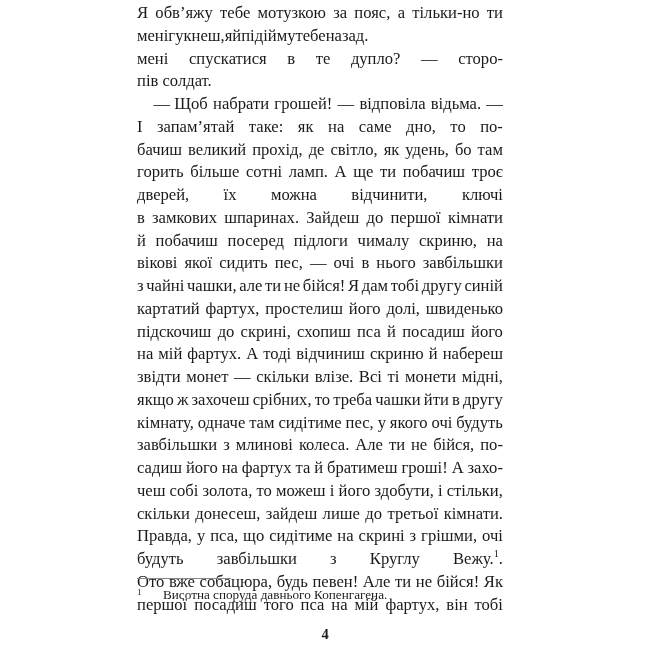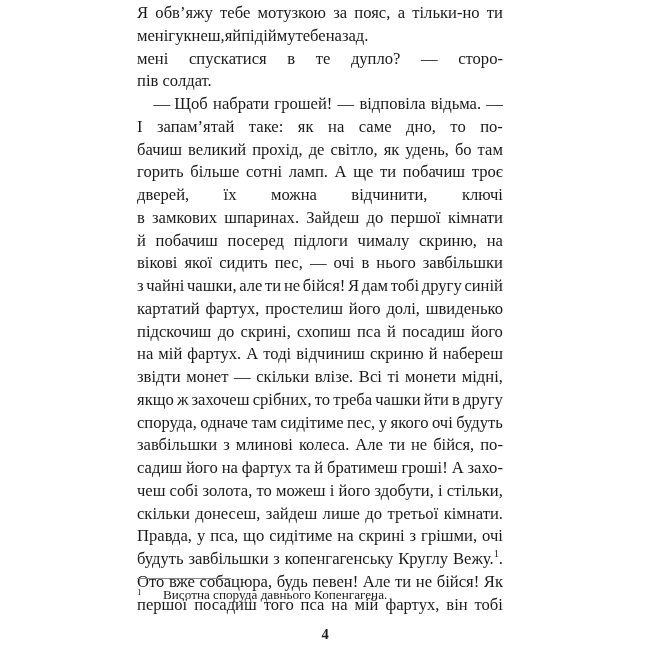--- a/index.html
+++ b/index.html
@@ -105,27 +105,27 @@
       <div class="jline"><span>дверей,</span><span>їх</span><span>можна</span><span>відчинити,</span><span>ключі</span></div>
       <div class="jline"><span>в</span><span>замкових</span><span>шпаринах.</span><span>Зайдеш</span><span>до</span><span>першої</span><span>кімнати</span></div>
       <div class="jline"><span>й</span><span>побачиш</span><span>посеред</span><span>підлоги</span><span>чималу</span><span>скриню,</span><span>на</span></div>
       <div class="jline"><span>вікові</span><span>якої</span><span>сидить</span><span>пес,</span><span>—</span><span>очі</span><span>в</span><span>нього</span><span>завбільшки</span></div>
       <div class="jline"><span>з</span><span>чайні</span><span>чашки,</span><span>але</span><span>ти</span><span>не</span><span>бійся!</span><span>Я</span><span>дам</span><span>тобі</span><span>другу</span><span>синій</span></div>
       <div class="jline"><span>картатий</span><span>фартух,</span><span>простелиш</span><span>його</span><span>долі,</span><span>швиденько</span></div>
       <div class="jline"><span>підскочиш</span><span>до</span><span>скрині,</span><span>схопиш</span><span>пса</span><span>й</span><span>посадиш</span><span>його</span></div>
       <div class="jline"><span>на</span><span>мій</span><span>фартух.</span><span>А</span><span>тоді</span><span>відчиниш</span><span>скриню</span><span>й</span><span>набереш</span></div>
       <div class="jline"><span>звідти</span><span>монет</span><span>—</span><span>скільки</span><span>влізе.</span><span>Всі</span><span>ті</span><span>монети</span><span>мідні,</span></div>
       <div class="jline"><span>якщо</span><span>ж</span><span>захочеш</span><span>срібних,</span><span>то</span><span>треба</span><span>чашки</span><span>йти</span><span>в</span><span>другу</span></div>
-      <div class="jline"><span>споруда,</span><span>одначе</span><span>там</span><span>сидітиме</span><span>пес,</span><span>у</span><span>якого</span><span>очі</span><span>будуть</span></div>
+      <div class="jline"><span>кімнату,</span><span>одначе</span><span>там</span><span>сидітиме</span><span>пес,</span><span>у</span><span>якого</span><span>очі</span><span>будуть</span></div>
       <div class="jline"><span>завбільшки</span><span>з</span><span>млинові</span><span>колеса.</span><span>Але</span><span>ти</span><span>не</span><span>бійся,</span><span>по-</span></div>
       <div class="jline"><span>садиш</span><span>його</span><span>на</span><span>фартух</span><span>та</span><span>й</span><span>братимеш</span><span>гроші!</span><span>А</span><span>захо-</span></div>
       <div class="jline"><span>чеш</span><span>собі</span><span>золота,</span><span>то</span><span>можеш</span><span>і</span><span>його</span><span>здобути,</span><span>і</span><span>стільки,</span></div>
       <div class="jline"><span>скільки</span><span>донесеш,</span><span>зайдеш</span><span>лише</span><span>до</span><span>третьої</span><span>кімнати.</span></div>
       <div class="jline"><span>Правда,</span><span>у</span><span>пса,</span><span>що</span><span>сидітиме</span><span>на</span><span>скрині</span><span>з</span><span>грішми,</span><span>очі</span></div>
-      <div class="jline"><span>будуть</span><span>завбільшки</span><span>з</span><span>копенгагенську</span><span>Круглу</span><span>Вежу.<sup class="fn">1</sup>.</span></div>
+      <div class="jline"><span>будуть</span><span>завбільшки</span><span>з</span><span>Круглу</span><span>Вежу.<sup class="fn">1</sup>.</span></div>
       <div class="jline"><span>Ото</span><span>вже</span><span>собацюра,</span><span>будь</span><span>певен!</span><span>Але</span><span>ти</span><span>не</span><span>бійся!</span><span>Як</span></div>
       <div class="jline"><span>першої</span><span>посадиш</span><span>того</span><span>пса</span><span>на</span><span>мій</span><span>фартух,</span><span>він</span><span>тобі</span></div>
     </div>
 
   <div class="footnote-area">
     <div class="footnote-rule"></div>
     <div class="footnote">
       <span class="footnote-marker">1</span>
       <span class="footnote-text">Висотна споруда давнього Копенгагена.</span>
     </div>

